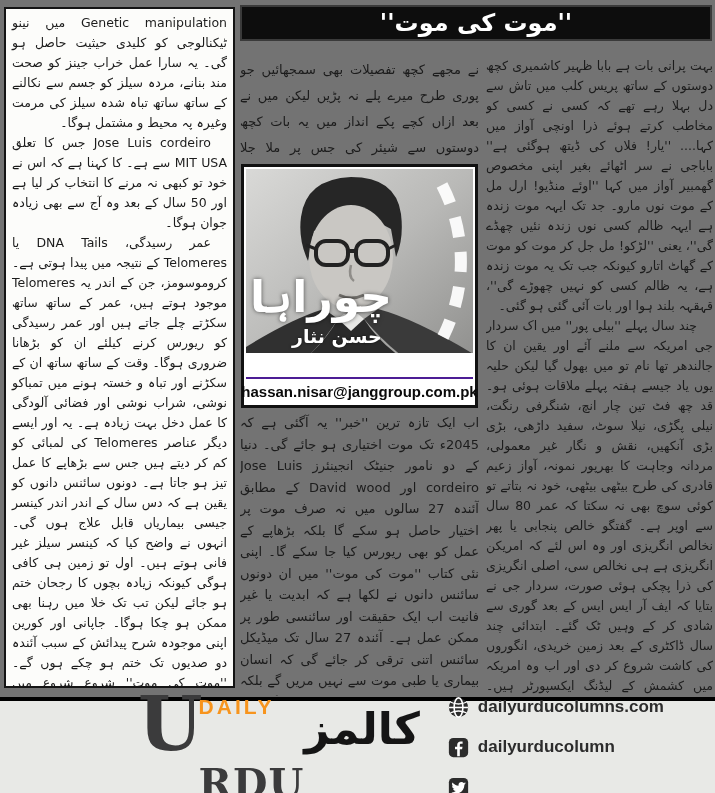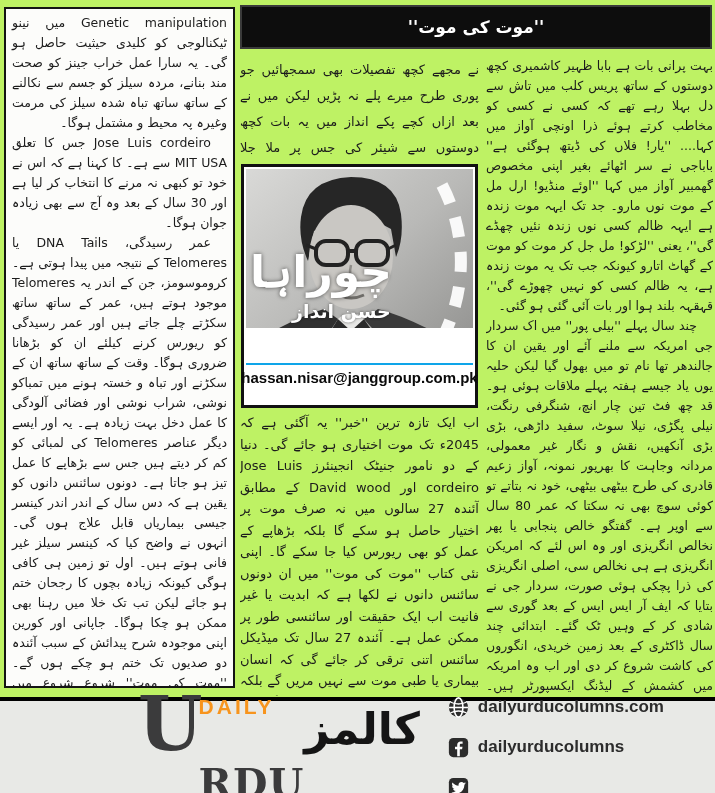--- a/index.html
+++ b/index.html
@@ -1,53 +1,53 @@
 <!DOCTYPE html>
 <html lang="ur"><head>
 <meta charset="utf-8">
 <style>
   * { margin:0; padding:0; box-sizing:border-box; }
   body { background:#ffffff; font-family:"DejaVu Sans", sans-serif; }
-  .page { position:relative; width:715px; height:793px; background:#bef264; overflow:hidden; }
+  .page { position:relative; width:715px; height:793px; background:#737373; overflow:hidden; }
 
   
   .urdu { direction:rtl; text-align:justify; color:#1c1c1c; font-family:"DejaVu Sans", sans-serif; }
   .urdu p { text-indent:16px; }
   .urdu p:first-child { text-indent:0; }
 
   .left-box { position:absolute; left:4px; top:7px; width:231px; height:681px;
               border:2px solid #141414; background:#fcfcfa; padding:4px 6px;
               font-size:12.5px; line-height:20px; overflow:hidden; }
 
-  .title-banner { position:absolute; left:240px; top:5px; width:472px; height:44px;
+  .title-banner { position:absolute; left:240px; top:5px; width:472px; height:36px;
                   background:#0d0d0d; border:2px solid #3a3a3a; color:#ffffff;
                   display:flex; align-items:center; justify-content:center;
-                  font-size:17px; font-weight:bold; direction:rtl; }
+                  font-size:24px; font-weight:bold; direction:rtl; }
 
   .mid-top { position:absolute; left:240px; top:57px; width:239px; height:104px;
              font-size:13px; line-height:26px; overflow:hidden; }
 
   .mid-bottom { position:absolute; left:240px; top:412px; width:239px; height:284px;
                 font-size:13px; line-height:21.5px; overflow:hidden; }
 
   .right-col { position:absolute; left:486px; top:56px; width:227px; height:640px;
                font-size:12.5px; line-height:20px; overflow:hidden; }
 
   
   .photo-box { position:absolute; left:241px; top:164px; width:237px; height:244px;
                border:3px solid #111; background:#fff; padding:2px; }
-  .photo-area { position:relative; width:100%; height:159px; overflow:hidden;
+  .photo-area { position:relative; width:100%; height:184px; overflow:hidden;
                 background:linear-gradient(125deg,#d6d6d4 0%,#bdbdbb 40%,#8f8f8d 100%); }
   .photo-area svg { position:absolute; inset:0; }
   .col-logo { position:absolute; left:4px; bottom:34px; color:#ffffff; font-size:44px;
               font-weight:bold; direction:rtl; text-shadow:0 0 4px rgba(0,0,0,.6); line-height:1; }
   .col-author { position:absolute; left:46px; bottom:6px; color:#ffffff; font-size:19px;
                 font-weight:bold; direction:rtl; text-shadow:0 0 3px rgba(0,0,0,.6); }
-  .email-bar { position:absolute; left:2px; right:2px; bottom:16px; height:26px; background:#ffffff;
-               border-top:2px solid #0ea5e9; display:flex; align-items:center; justify-content:center;
+  .email-bar { position:absolute; left:2px; right:2px; bottom:2px; height:26px; background:#ffffff;
+               border-top:2px solid #4c1d95; display:flex; align-items:center; justify-content:center;
                font-family:"Liberation Sans", sans-serif; font-weight:bold; font-size:15px; color:#0a0a0a; }
 
   
   .sep-bar { position:absolute; left:0; top:697px; width:715px; height:4px; background:#000; }
   .footer { position:absolute; left:0; top:701px; width:715px; height:92px; background:#e8e9e6;
             display:flex; align-items:center; }
   .brand { display:flex; align-items:flex-start; margin-left:138px; }
   .logo-u { font-family:"DejaVu Serif", serif; font-weight:bold; font-size:74px; line-height:62px;
             color:#3b3b3c; }
   .logo-stack { display:flex; flex-direction:column; margin-left:-4px; margin-top:4px;gap:48px; }
@@ -63,21 +63,21 @@
                    color:#2c2c2c; }
   .ic { width:21px; height:21px; flex:0 0 21px; }
 </style>
 </head>
 <body>
 
 <div class="page">
 
   <div class="left-box urdu">
     <p>Genetic manipulation میں نینو ٹیکنالوجی کو کلیدی حیثیت حاصل ہو گی۔ یہ سارا عمل خراب جینز کو صحت مند بنانے، مردہ سیلز کو جسم سے نکالنے کے ساتھ ساتھ تباہ شدہ سیلز کی مرمت وغیرہ پہ محیط و مشتمل ہوگا۔</p>
-    <p>Jose Luis cordeiro جس کا تعلق MIT USA سے ہے۔ کا کہنا ہے کہ اس نے خود تو کبھی نہ مرنے کا انتخاب کر لیا ہے اور 30 سال کے بعد وہ آج سے بھی زیادہ جوان ہوگا۔</p>
+    <p>Jose Luis cordeiro جس کا تعلق MIT USA سے ہے۔ کا کہنا ہے کہ اس نے خود تو کبھی نہ مرنے کا انتخاب کر لیا ہے اور 50 سال کے بعد وہ آج سے بھی زیادہ جوان ہوگا۔</p>
     <p>عمر رسیدگی، DNA Tails یا Telomeres کے نتیجہ میں پیدا ہوتی ہے۔ کروموسومز، جن کے اندر یہ Telomeres موجود ہوتے ہیں، عمر کے ساتھ ساتھ سکڑتے چلے جاتے ہیں اور عمر رسیدگی کو ریورس کرنے کیلئے ان کو بڑھانا ضروری ہوگا۔ وقت کے ساتھ ساتھ ان کے سکڑنے اور تباہ و خستہ ہونے میں تمباکو نوشی، شراب نوشی اور فضائی آلودگی کا عمل دخل بہت زیادہ ہے۔ یہ اور ایسے دیگر عناصر Telomeres کی لمبائی کو کم کر دیتے ہیں جس سے بڑھاپے کا عمل تیز ہو جاتا ہے۔ دونوں سائنس دانوں کو یقین ہے کہ دس سال کے اندر اندر کینسر جیسی بیماریاں قابل علاج ہوں گی۔ انہوں نے واضح کیا کہ کینسر سیلز غیر فانی ہوتے ہیں۔ اول تو زمین ہی کافی ہوگی کیونکہ زیادہ بچوں کا رجحان ختم ہو جائے لیکن تب تک خلا میں رہنا بھی ممکن ہو چکا ہوگا۔ جاپانی اور کورین اپنی موجودہ شرح پیدائش کے سبب آئندہ دو صدیوں تک ختم ہو چکے ہوں گے۔ ''موت کی موت'' شروع شروع میں مہنگی پھر عام ہو جائے گی۔ دونوں سائنس دانوں نے یہ سنسنی خیز اعتراف بھی کیا کہ وہ ''غیر قانونی'' طور پر گزشتہ دو سال سے یہ ٹیکنالوجی استعمال کر رہے ہیں۔ یہ کتاب 4 زبانوں میں شائع ہوگی اور اس کی آمدنی اسی کام پر مزید ریسرچ کیلئے استعمال ہوگی۔</p>
 
   </div>
 
   <div class="title-banner">''موت کی موت''</div>
 
   <div class="mid-top urdu">
     <p>نے مجھے کچھ تفصیلات بھی سمجھائیں جو پوری طرح میرے پلے نہ پڑیں لیکن میں نے بعد ازاں کچے پکے انداز میں یہ بات کچھ دوستوں سے شیئر کی جس پر ملا جلا ردعمل سامنے آیا۔</p>
   </div>
 
@@ -108,21 +108,21 @@
 
         <path d="M0 205 L0 178 Q45 150 78 140 L92 150 Q70 185 40 205 Z" fill="#303030"></path>
         <path d="M229 205 L229 186 Q170 150 132 140 L118 150 Q150 188 185 205 Z" fill="#3a3a3a"></path>
         <path d="M40 205 Q75 180 92 150 L105 160 L118 150 Q140 185 185 205 Z" fill="#2a2a2a"></path>
 
         <path d="M92 150 L105 162 L118 150 L112 145 L98 145 Z" fill="#e8e8e6"></path>
 
         <path d="M196 16 C 220 62 222 118 197 168" fill="none" stroke="#ffffff" stroke-width="12" stroke-dasharray="20 15" opacity="0.92"></path>
       </svg>
       <div class="col-logo">چوراہا</div>
-      <div class="col-author">حسن انداز</div>
+      <div class="col-author">حسن نثار</div>
     </div>
     <div class="email-bar">hassan.nisar@janggroup.com.pk</div>
   </div>
 
   <div class="mid-bottom urdu">
     <p>اب ایک تازہ ترین ''خبر'' یہ آگئی ہے کہ 2045ء تک موت اختیاری ہو جائے گی۔ دنیا کے دو نامور جنیٹک انجینئرز Jose Luis cordeiro اور David wood کے مطابق آئندہ 27 سالوں میں نہ صرف موت پر اختیار حاصل ہو سکے گا بلکہ بڑھاپے کے عمل کو بھی ریورس کیا جا سکے گا۔ اپنی نئی کتاب ''موت کی موت'' میں ان دونوں سائنس دانوں نے لکھا ہے کہ ابدیت یا غیر فانیت اب ایک حقیقت اور سائنسی طور پر ممکن عمل ہے۔ آئندہ 27 سال تک میڈیکل سائنس اتنی ترقی کر جائے گی کہ انسان بیماری یا طبی موت سے نہیں مریں گے بلکہ صرف حادثات ہی موت کا سبب بنیں گے۔</p>
 
   </div>
 
   <div class="right-col urdu">
@@ -149,21 +149,21 @@
           <path d="M3 6 Q12 10 21 6" fill="none" stroke="#fff" stroke-width="1.5"></path>
           <path d="M3 18 Q12 14 21 18" fill="none" stroke="#fff" stroke-width="1.5"></path>
         </svg>
         <span class="txt">dailyurducolumns.com</span>
       </div>
       <div class="link-row">
         <svg class="ic" viewBox="0 0 24 24">
           <rect x="1" y="1" width="22" height="22" rx="5" fill="#2c2c2c"></rect>
           <path d="M13.5 22v-8h2.6l.5-3h-3.1V9.2c0-.9.4-1.5 1.6-1.5h1.6V5.1C16.4 5 15.4 5 14.4 5c-2.3 0-3.9 1.4-3.9 4v2H8v3h2.5v8z" fill="#fff"></path>
         </svg>
-        <span class="txt">dailyurducolumns</span>
+        <span class="txt">dailyurducolumn</span>
       </div>
       <div class="link-row">
         <svg class="ic" viewBox="0 0 24 24">
           <rect x="1" y="1" width="22" height="22" rx="5" fill="#2c2c2c"></rect>
           <path d="M20.5 7.2c-.6.3-1.2.5-1.9.6.7-.4 1.2-1.1 1.5-1.9-.7.4-1.4.7-2.2.9-.6-.7-1.5-1.1-2.5-1.1-1.9 0-3.4 1.5-3.4 3.4 0 .3 0 .5.1.8-2.8-.1-5.3-1.5-7-3.6-.3.5-.5 1.1-.5 1.7 0 1.2.6 2.2 1.5 2.8-.6 0-1.1-.2-1.5-.4v0c0 1.6 1.2 3 2.7 3.3-.3.1-.6.1-.9.1-.2 0-.4 0-.6-.1.4 1.3 1.7 2.3 3.1 2.3-1.1.9-2.6 1.4-4.2 1.4h-.8c1.5 1 3.3 1.5 5.2 1.5 6.2 0 9.6-5.1 9.6-9.6v-.4c.7-.4 1.3-1 1.8-1.7z" fill="#fff"></path>
         </svg>
       </div>
     </div>
   </div>
 

